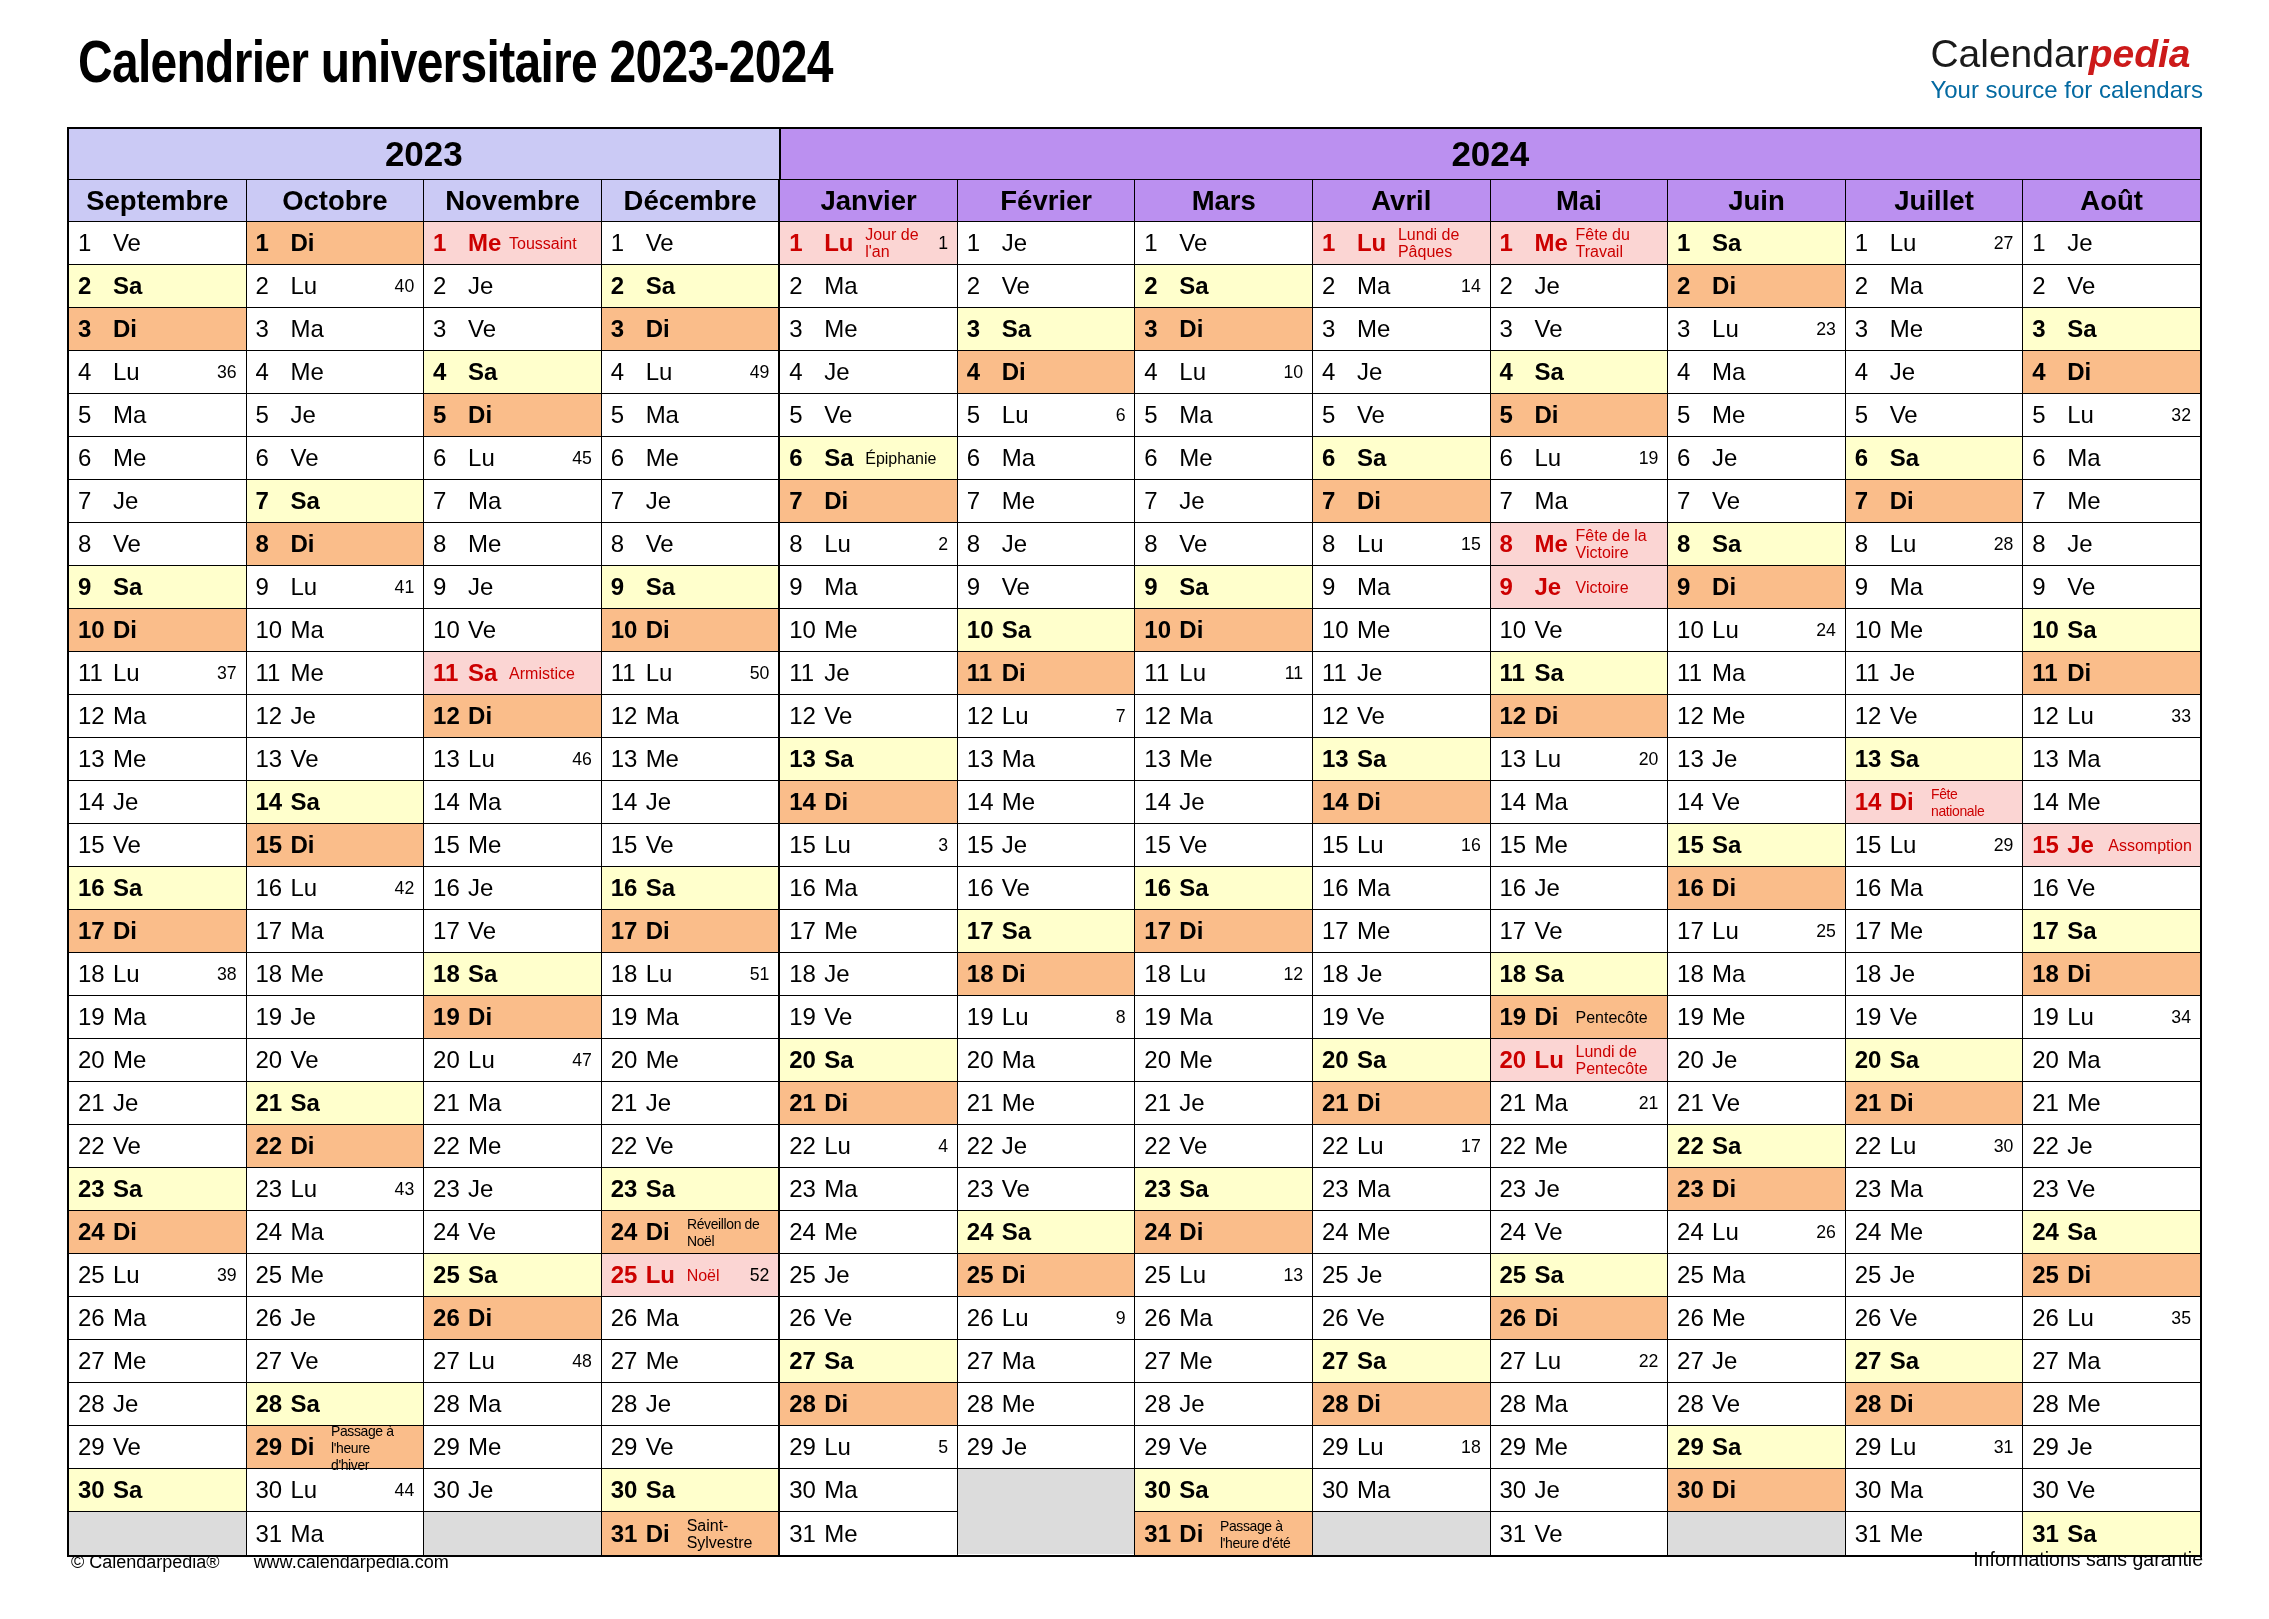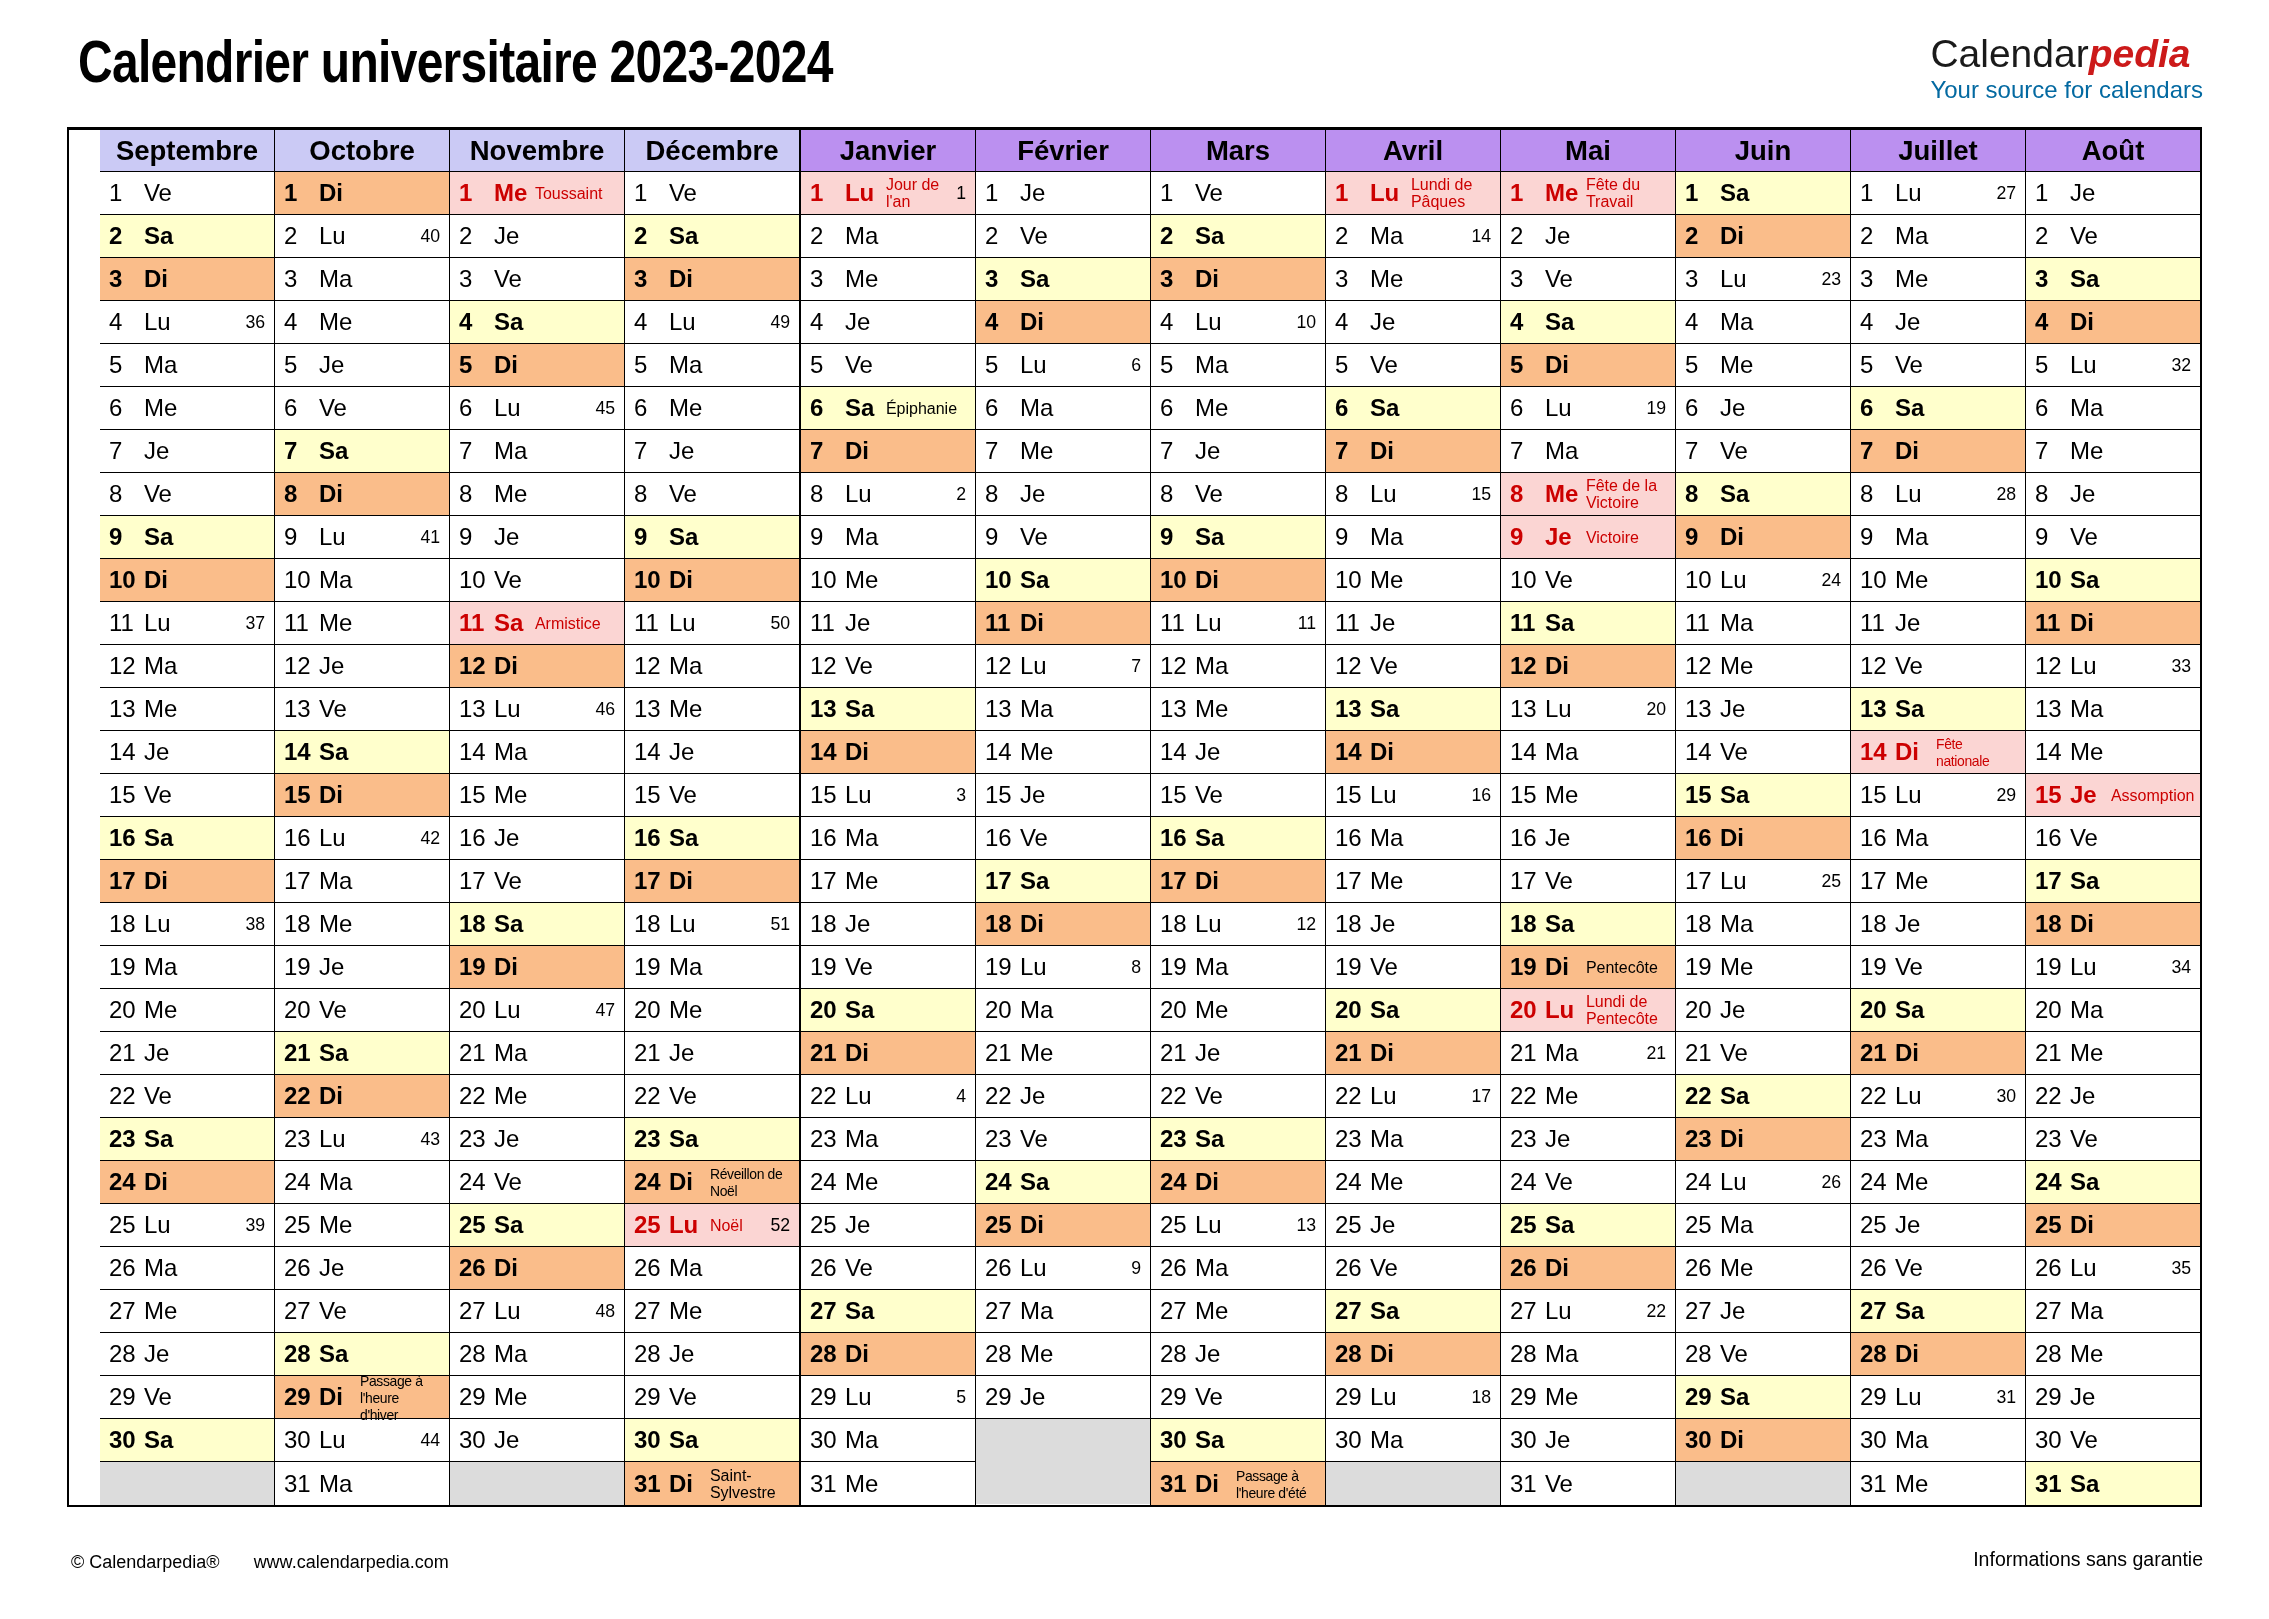--- a/index.html
+++ b/index.html
@@ -29,21 +29,21 @@
   }
   .year-row{display:flex;height:50px;}
   .year{
     display:flex;align-items:center;justify-content:center;
     font-size:35px;font-weight:bold;box-sizing:border-box;
   }
   .y2023{flex:4;background:var(--banner-2023);}
   .y2024{flex:8;background:var(--banner-2024);border-left:2.7px solid var(--border);}
   .months{display:flex;border-top:1.8px solid var(--border);}
   .month{flex:1;display:flex;flex-direction:column;border-left:1.8px solid var(--border);min-width:0;}
-  .month:first-child{border-left:none;padding-left:31px;}
+  .month:first-child{border-left:none;}
   .month:nth-child(5){border-left:2.7px solid var(--border);}
   .month-name{
     height:42px;box-sizing:border-box;border-bottom:1.8px solid var(--border);
     display:flex;align-items:center;justify-content:center;
     font-size:27.5px;font-weight:bold;
   }
   .g2023 .month-name{background:var(--banner-2023);}
   .g2024 .month-name{background:var(--banner-2024);}
   .day-cell{
     height:43px;box-sizing:border-box;border-bottom:1.8px solid var(--border);
@@ -75,20 +75,24 @@
 <body>
 
 <div class="page-title">Calendrier universitaire 2023-2024</div>
 
 <div class="brand">
   <div class="wordmark"><span class="wm-black">Calendar</span><span class="wm-red">pedia</span></div>
   <div class="tagline">Your source for calendars</div>
 </div>
 
 <div class="cal">
+  <div class="year-row">
+    <div class="year y2023">2023</div>
+    <div class="year y2024">2024</div>
+  </div>
   <div class="months" id="months-root">
       <div class="month g2023">
         <div class="month-name">Septembre</div>
         <div class="day-cell wd">
           <div class="dnum">1</div>
           <div class="wabbr">Ve</div>
           <div class="note"></div>
           <div class="wk"></div>
         </div>
         <div class="day-cell sat">

